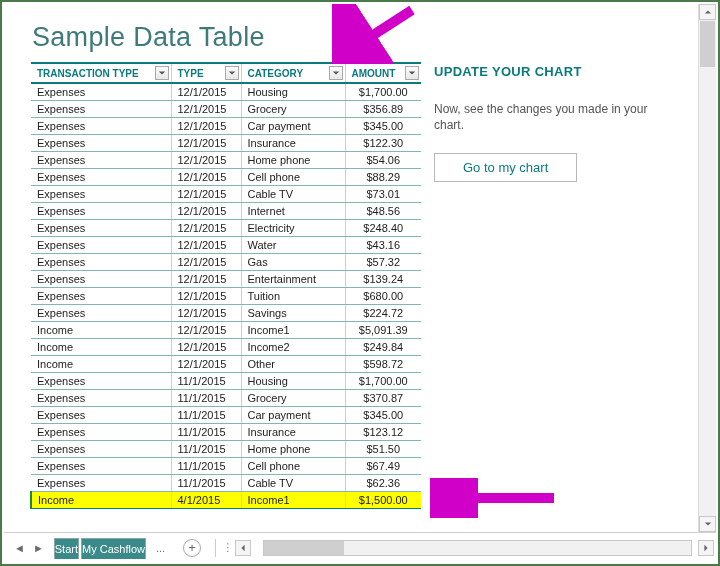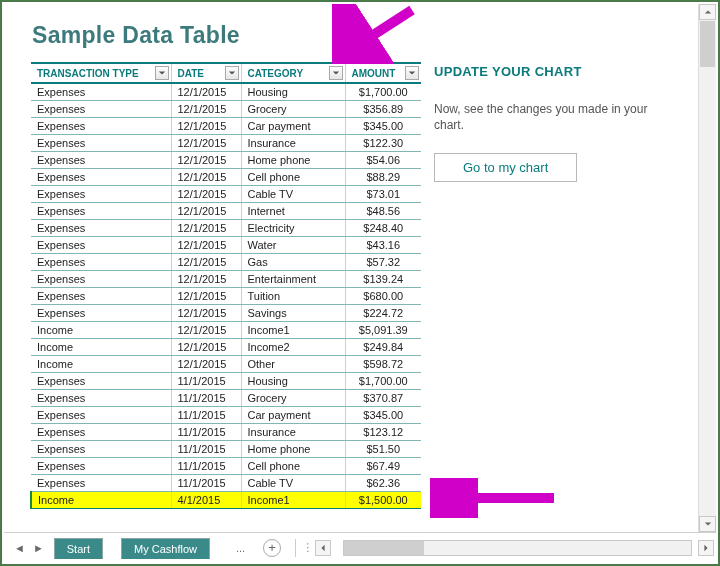--- a/index.html
+++ b/index.html
@@ -11,21 +11,21 @@
     position: relative; overflow: hidden;
     font-size: 12px; color: #333;
   }
   .canvas { position: absolute; left: 0; top: 0; right: 0; bottom: 0; }
   .content-area {
     position: absolute; left: 2px; top: 2px; right: 22px; bottom: 34px;
     overflow: hidden; background: #fff;
   }
   .title {
     position: absolute; left: 28px; top: 18px;
-    font-size: 23px; font-weight: 700; color: #3d7a7c;
+    font-size: 27px; font-weight: 400; color: #3d7a7c;
     letter-spacing: 0.3px;
   }
   .table-wrap {
     position: absolute; left: 26px; top: 58px; width: 390px;
   }
   table.data {
     border-collapse: collapse; width: 100%; table-layout: fixed;
     font-size: 11px;
   }
   table.data th {
@@ -81,21 +81,21 @@
     background: #fff; border-top: 1px solid #d0d0d0;
     display: flex; align-items: center; font-size: 11px;
   }
   .nav-arrows {
     display: flex; gap: 8px; padding: 0 10px; color: #6a6a6a;
   }
   .nav-arrows span { cursor: pointer; }
   .tab {
     border: 1px solid #8aa6a6; border-bottom: 0;
     background: #3a8a8a; color: #fff;
-    padding: 4px 12px; margin-right: 18px;
+    padding: 4px 0; margin-right: 2px;
     cursor: pointer; position: relative; top: 1px;
   }
   .tab.active {
     background: #fff; color: #2a6a2a; font-weight: 600;
     border-bottom: 2px solid #fff;
   }
   .tab-more {
     padding: 4px 8px; color: #6a6a6a; cursor: pointer;
   }
   .tab-add {
@@ -155,21 +155,21 @@
         <tr>
           <th class="col-type">
             <span>TRANSACTION TYPE</span>
             <span class="filter-btn">
               <svg viewBox="0 0 10 10">
                     <path d="M1 3 L5 7 L9 3 Z" fill="#555"></path>
                   </svg>
             </span>
           </th>
           <th class="col-date">
-            <span>DATE</span>
+            <span>TYPE</span>
             <span class="filter-btn">
               <svg viewBox="0 0 10 10">
                     <path d="M1 3 L5 7 L9 3 Z" fill="#555"></path>
                   </svg>
             </span>
           </th>
           <th class="col-cat">
             <span>CATEGORY</span>
             <span class="filter-btn">
               <svg viewBox="0 0 10 10">

